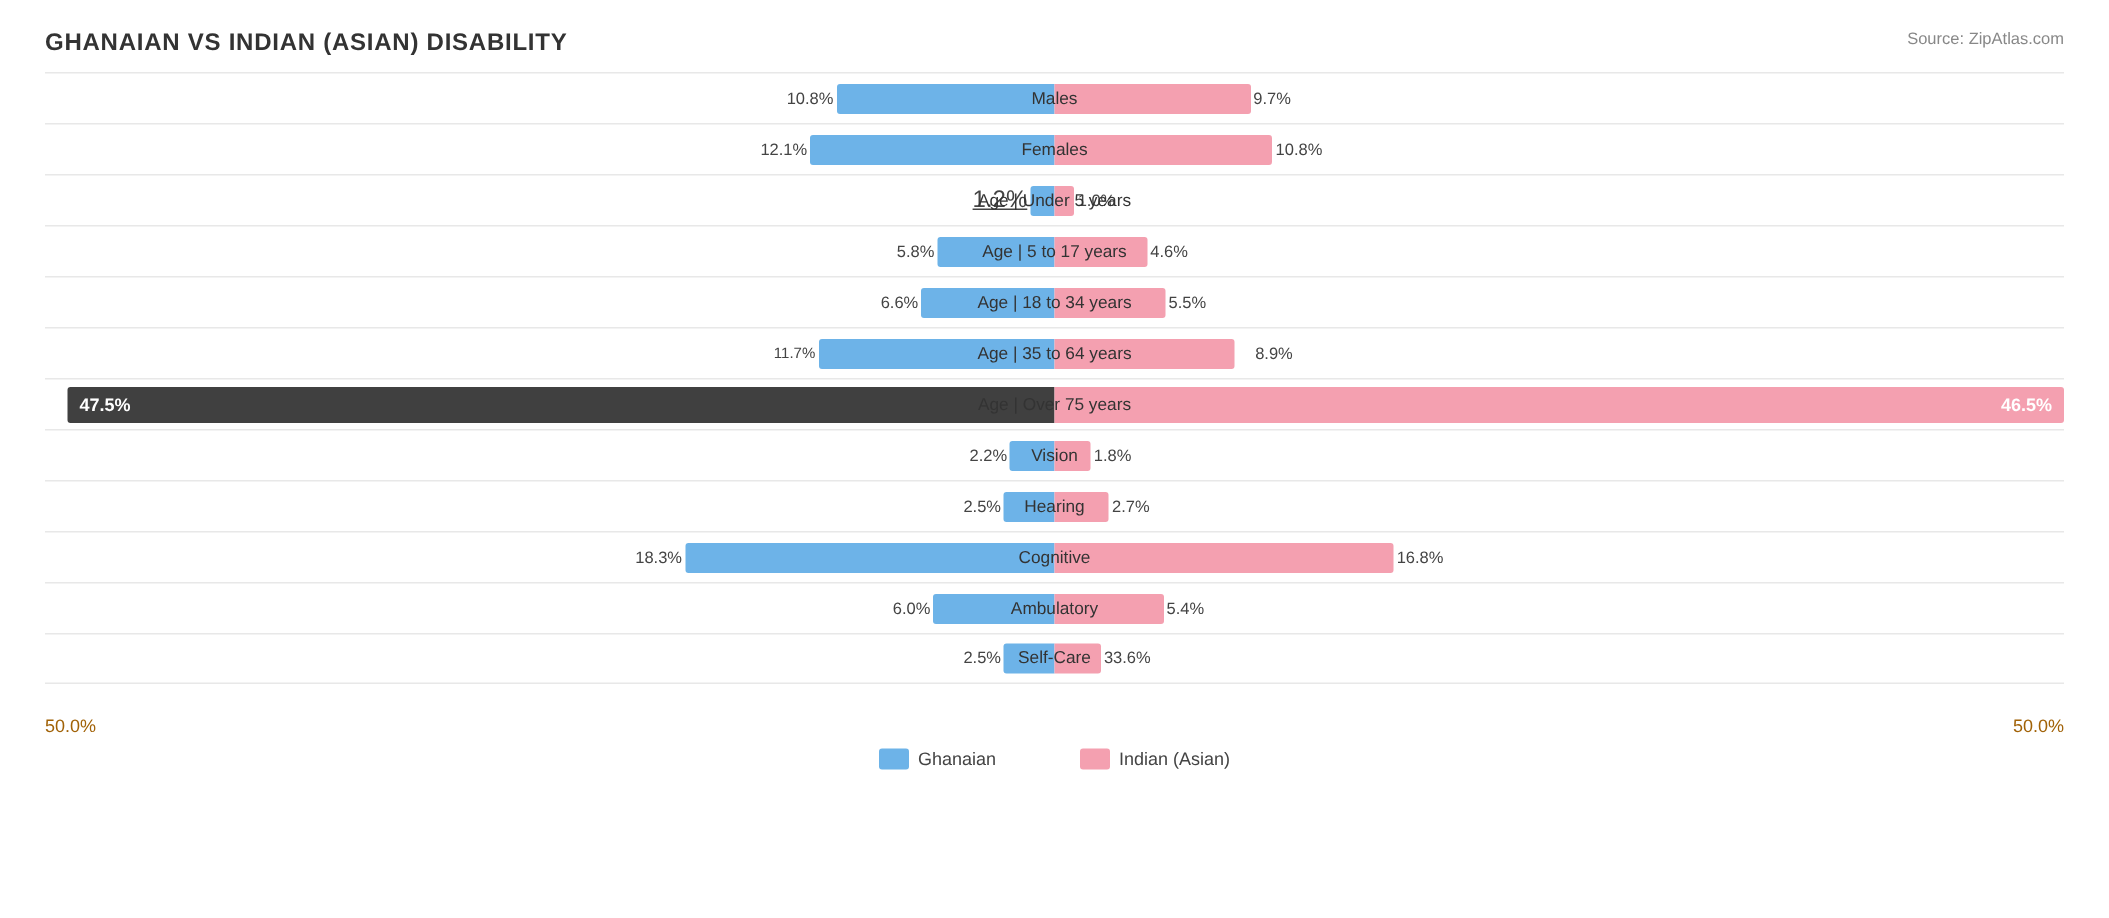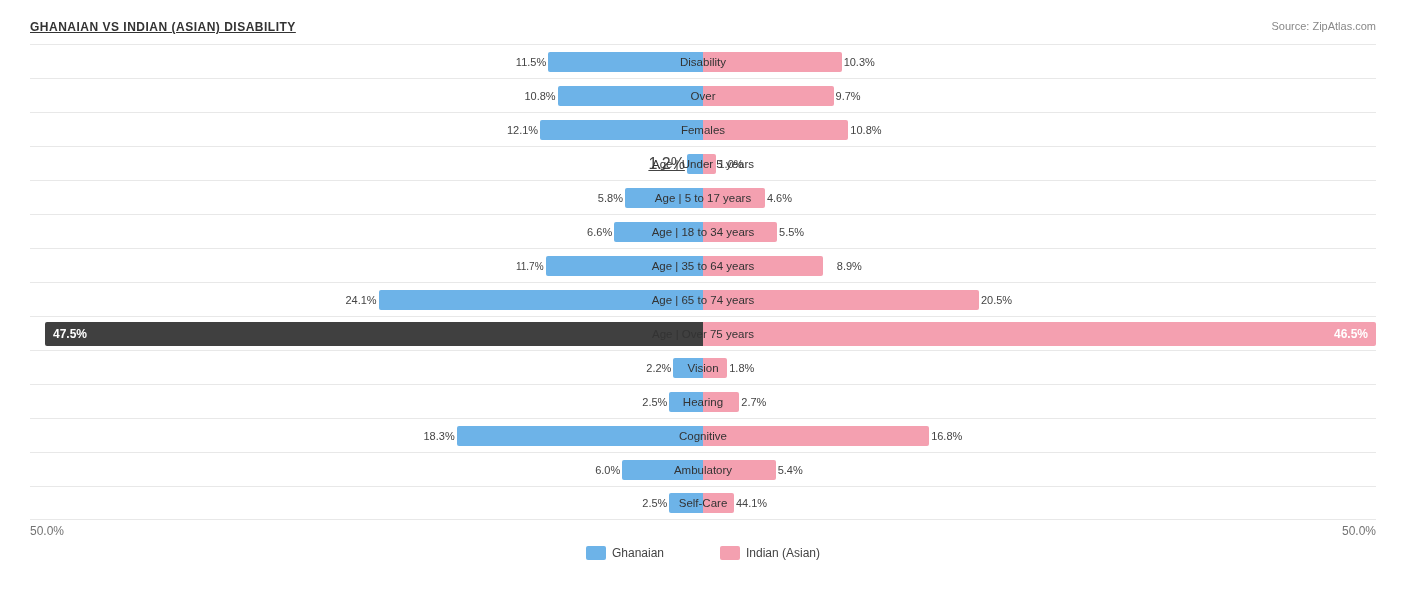--- a/index.html
+++ b/index.html
@@ -4,27 +4,26 @@
   <style>
     * { box-sizing: border-box; margin: 0; padding: 0; }
     body {
       font-family: Arial, sans-serif;
       background: #fff;
       width: 1406px;
       min-height: 612px;
       padding: 20px 30px;
     }
     .chart-title {
-      font-size: 12px;
+      font-size: 16px;
       font-weight: bold;
       text-transform: uppercase;
       color: #333;
       margin-bottom: 6px;
       letter-spacing: 0.5px;
-      text-decoration: underline;
     }
     .source {
       position: absolute;
       top: 20px;
       right: 30px;
       font-size: 11px;
       color: #888;
     }
     .chart-area {
       position: relative;
@@ -111,49 +110,40 @@
     }
     .legend-swatch {
       width: 20px;
       height: 14px;
       border-radius: 2px;
     }
     .axis-labels {
       display: flex;
       justify-content: space-between;
       font-size: 12px;
-      color: #737373;
-      margin-top: 4px;
+      color: #a16207;
+      margin-top: 21px;
       padding: 0 0;
     }
   </style>
 </head>
 <body>
 
 <div class="chart-title">GHANAIAN VS INDIAN (ASIAN) DISABILITY</div>
 <div class="source">Source: ZipAtlas.com</div>
 
 <div class="chart-area" id="chart-area">
 
-<div class="row">
-      <div class="bars-container">
-        <div style="position: absolute; right: 50%; width: 11.5%; height: 20px; background: rgb(109, 179, 232); border-radius: 2px 0px 0px 2px;"></div>
-        <div style="position: absolute; left: 50%; width: 10.3%; height: 20px; background: rgb(244, 160, 176); border-radius: 0px 2px 2px 0px;"></div>
-        <div style="position: absolute; right: calc(61.5% + 2px); font-size: 11px; color: rgb(68, 68, 68); white-space: nowrap; top: 50%; transform: translateY(-50%);">11.5%</div>
-        <div style="position: absolute; left: calc(60.3% + 2px); font-size: 11px; color: rgb(68, 68, 68); white-space: nowrap; top: 50%; transform: translateY(-50%);">10.3%</div>
-        <div class="label-center" style="position: absolute; left: 50%; transform: translateX(-50%); font-size: 11.5px; color: rgb(51, 51, 51); white-space: nowrap; z-index: 10;">Disability</div>
-      </div>
-    </div>
     <div class="row">
       <div class="bars-container">
         <div style="position: absolute; right: 50%; width: 10.8%; height: 20px; background: rgb(109, 179, 232); border-radius: 2px 0px 0px 2px;"></div>
         <div style="position: absolute; left: 50%; width: 9.7%; height: 20px; background: rgb(244, 160, 176); border-radius: 0px 2px 2px 0px;"></div>
         <div style="position: absolute; right: calc(60.8% + 2px); font-size: 11px; color: rgb(68, 68, 68); white-space: nowrap; top: 50%; transform: translateY(-50%);">10.8%</div>
         <div style="position: absolute; left: calc(59.7% + 2px); font-size: 11px; color: rgb(68, 68, 68); white-space: nowrap; top: 50%; transform: translateY(-50%);">9.7%</div>
-        <div class="label-center" style="position: absolute; left: 50%; transform: translateX(-50%); font-size: 11.5px; color: rgb(51, 51, 51); white-space: nowrap; z-index: 10;">Over</div>
+        <div class="label-center" style="position: absolute; left: 50%; transform: translateX(-50%); font-size: 11.5px; color: rgb(51, 51, 51); white-space: nowrap; z-index: 10;">Males</div>
       </div>
     </div>
     <div class="row">
       <div class="bars-container">
         <div style="position: absolute; right: 50%; width: 12.1%; height: 20px; background: rgb(109, 179, 232); border-radius: 2px 0px 0px 2px;"></div>
         <div style="position: absolute; left: 50%; width: 10.8%; height: 20px; background: rgb(244, 160, 176); border-radius: 0px 2px 2px 0px;"></div>
         <div style="position: absolute; right: calc(62.1% + 2px); font-size: 11px; color: rgb(68, 68, 68); white-space: nowrap; top: 50%; transform: translateY(-50%);">12.1%</div>
         <div style="position: absolute; left: calc(60.8% + 2px); font-size: 11px; color: rgb(68, 68, 68); white-space: nowrap; top: 50%; transform: translateY(-50%);">10.8%</div>
         <div class="label-center" style="position: absolute; left: 50%; transform: translateX(-50%); font-size: 11.5px; color: rgb(51, 51, 51); white-space: nowrap; z-index: 10;">Females</div>
       </div>
@@ -189,29 +179,20 @@
       <div class="bars-container">
         <div style="position: absolute; right: 50%; width: 11.7%; height: 20px; background: rgb(109, 179, 232); border-radius: 2px 0px 0px 2px;"></div>
         <div style="position: absolute; left: 50%; width: 8.9%; height: 20px; background: rgb(244, 160, 176); border-radius: 0px 2px 2px 0px;"></div>
         <div style="position: absolute; right: calc(61.7% + 2px); font-size: 10px; color: rgb(68, 68, 68); white-space: nowrap; top: 50%; transform: translateY(-50%);">11.7%</div>
         <div style="position: absolute; left: calc(58.9% + 2px); font-size: 11px; color: rgb(68, 68, 68); white-space: nowrap; top: 50%; transform: translateY(-50%); padding-left: 12px;">8.9%</div>
         <div class="label-center" style="position: absolute; left: 50%; transform: translateX(-50%); font-size: 11.5px; color: rgb(51, 51, 51); white-space: nowrap; z-index: 10;">Age | 35 to 64 years</div>
       </div>
     </div>
     <div class="row">
       <div class="bars-container">
-        <div style="position: absolute; right: 50%; width: 24.1%; height: 20px; background: rgb(109, 179, 232); border-radius: 2px 0px 0px 2px;"></div>
-        <div style="position: absolute; left: 50%; width: 20.5%; height: 20px; background: rgb(244, 160, 176); border-radius: 0px 2px 2px 0px;"></div>
-        <div style="position: absolute; right: calc(74.1% + 2px); font-size: 11px; color: rgb(68, 68, 68); white-space: nowrap; top: 50%; transform: translateY(-50%);">24.1%</div>
-        <div style="position: absolute; left: calc(70.5% + 2px); font-size: 11px; color: rgb(68, 68, 68); white-space: nowrap; top: 50%; transform: translateY(-50%);">20.5%</div>
-        <div class="label-center" style="position: absolute; left: 50%; transform: translateX(-50%); font-size: 11.5px; color: rgb(51, 51, 51); white-space: nowrap; z-index: 10;">Age | 65 to 74 years</div>
-      </div>
-    </div>
-    <div class="row">
-      <div class="bars-container">
         <div class="bar-left bar-left-full" style="position: absolute; right: 50%; left: 0px; height: 24px; background: #404040; display: flex; align-items: center; padding-left: 8px; border-radius: 2px 0px 0px 2px; margin-left: 15px;">47.5%</div>
         <div class="bar-right bar-right-full" style="position: absolute; left: 50%; right: 0px; height: 24px; background: rgb(244, 160, 176); display: flex; align-items: center; justify-content: flex-end; padding-right: 8px; border-radius: 0px 2px 2px 0px;">46.5%</div>
         <div class="label-center" style="position: absolute; left: 50%; transform: translateX(-50%); font-size: 11.5px; color: rgb(51, 51, 51); white-space: nowrap; z-index: 10; font-weight: normal;">Age | Over 75 years</div>
       </div>
     </div>
     <div class="row">
       <div class="bars-container">
         <div style="position: absolute; right: 50%; width: 2.2%; height: 20px; background: rgb(109, 179, 232); border-radius: 2px 0px 0px 2px;"></div>
         <div style="position: absolute; left: 50%; width: 1.8%; height: 20px; background: rgb(244, 160, 176); border-radius: 0px 2px 2px 0px;"></div>
         <div style="position: absolute; right: calc(52.2% + 2px); font-size: 11px; color: rgb(68, 68, 68); white-space: nowrap; top: 50%; transform: translateY(-50%);">2.2%</div>
@@ -244,21 +225,21 @@
         <div style="position: absolute; right: calc(56% + 2px); font-size: 11px; color: rgb(68, 68, 68); white-space: nowrap; top: 50%; transform: translateY(-50%);">6.0%</div>
         <div style="position: absolute; left: calc(55.4% + 2px); font-size: 11px; color: rgb(68, 68, 68); white-space: nowrap; top: 50%; transform: translateY(-50%);">5.4%</div>
         <div class="label-center" style="position: absolute; left: 50%; transform: translateX(-50%); font-size: 11.5px; color: rgb(51, 51, 51); white-space: nowrap; z-index: 10;">Ambulatory</div>
       </div>
     </div>
     <div class="row">
       <div class="bars-container">
         <div style="position: absolute; right: 50%; width: 2.5%; height: 20px; background: rgb(109, 179, 232); border-radius: 2px 0px 0px 2px;"></div>
         <div style="position: absolute; left: 50%; width: 2.3%; height: 20px; background: rgb(244, 160, 176); border-radius: 0px 2px 2px 0px;"></div>
         <div style="position: absolute; right: calc(52.5% + 2px); font-size: 11px; color: rgb(68, 68, 68); white-space: nowrap; top: 50%; transform: translateY(-50%);">2.5%</div>
-        <div style="position: absolute; left: calc(52.3% + 2px); font-size: 11px; color: rgb(68, 68, 68); white-space: nowrap; top: 50%; transform: translateY(-50%);">44.1%</div>
+        <div style="position: absolute; left: calc(52.3% + 2px); font-size: 11px; color: rgb(68, 68, 68); white-space: nowrap; top: 50%; transform: translateY(-50%);">33.6%</div>
         <div class="label-center" style="position: absolute; left: 50%; transform: translateX(-50%); font-size: 11.5px; color: rgb(51, 51, 51); white-space: nowrap; z-index: 10;">Self-Care</div>
       </div>
     </div>
   </div>
 
 <div class="axis-labels">
   <span>50.0%</span>
   <span>50.0%</span>
 </div>
 

